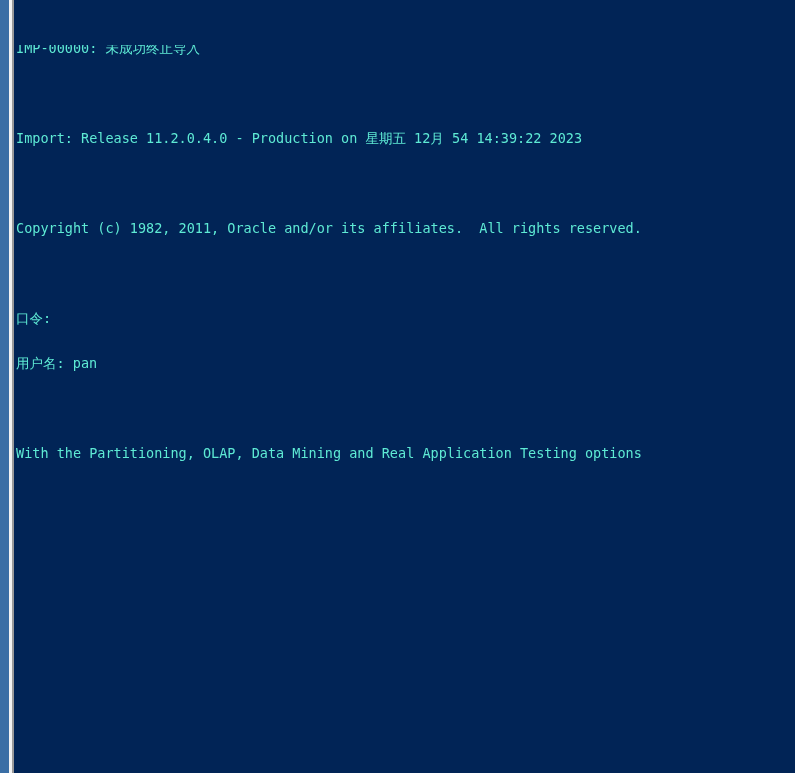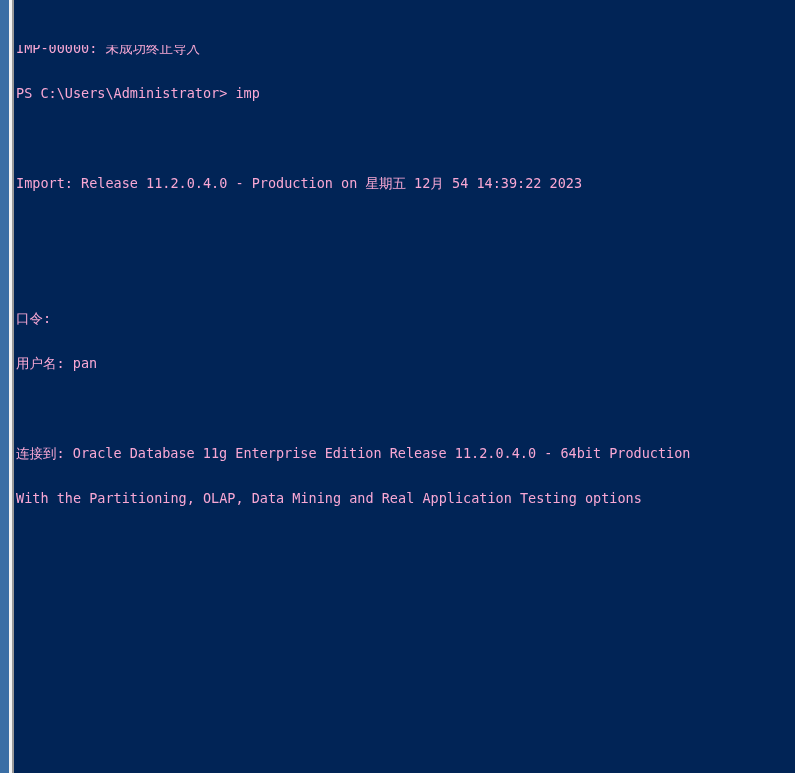--- a/index.html
+++ b/index.html
@@ -78,21 +78,21 @@
     font-size: 13.5px;
     line-height: 15px;
     white-space: pre;
     letter-spacing: 0px;
   }
 
   .line {
     height: 15px;
     line-height: 15px;
     white-space: pre;
-    color: #f9a8d4;
+    color: #5eead4;
     font-size: 13.5px;
   }
   .line.blank { color: transparent; }
   .line.clipped {
     height: 11px;
     line-height: 11px;
     overflow: hidden;
     position: relative;
   }
   .line.clipped .clip-inner {
@@ -111,29 +111,28 @@
   <div class="scrollbar">
     <div class="sb-thumb"></div>
     <div class="sb-light"></div>
     <div class="sb-shadow"></div>
     <div class="sb-edge"></div>
   </div>
 
   <div class="screen">
 
     <div class="line clipped"><span class="clip-inner">IMP-00000: 未成功终止导入</span></div>
-    <div class="line">PS C:\Users\Administrator&gt; imp</div>
     <div class="line blank"> </div>
     <div class="line">Import: Release 11.2.0.4.0 - Production on 星期五 12月 54 14:39:22 2023</div>
     <div class="line blank"> </div>
+    <div class="line">Copyright (c) 1982, 2011, Oracle and/or its affiliates.  All rights reserved.</div>
     <div class="line blank"> </div>
     <div class="line">口令:</div>
     <div class="line">用户名: pan</div>
     <div class="line blank"> </div>
-    <div class="line">连接到: Oracle Database 11g Enterprise Edition Release 11.2.0.4.0 - 64bit Production</div>
     <div class="line">With the Partitioning, OLAP, Data Mining and Real Application Testing options</div>
     <div class="line blank"> </div>
     <div class="line blank"> </div>
     <div class="line blank"> </div>
     
     
     
     
     
     

